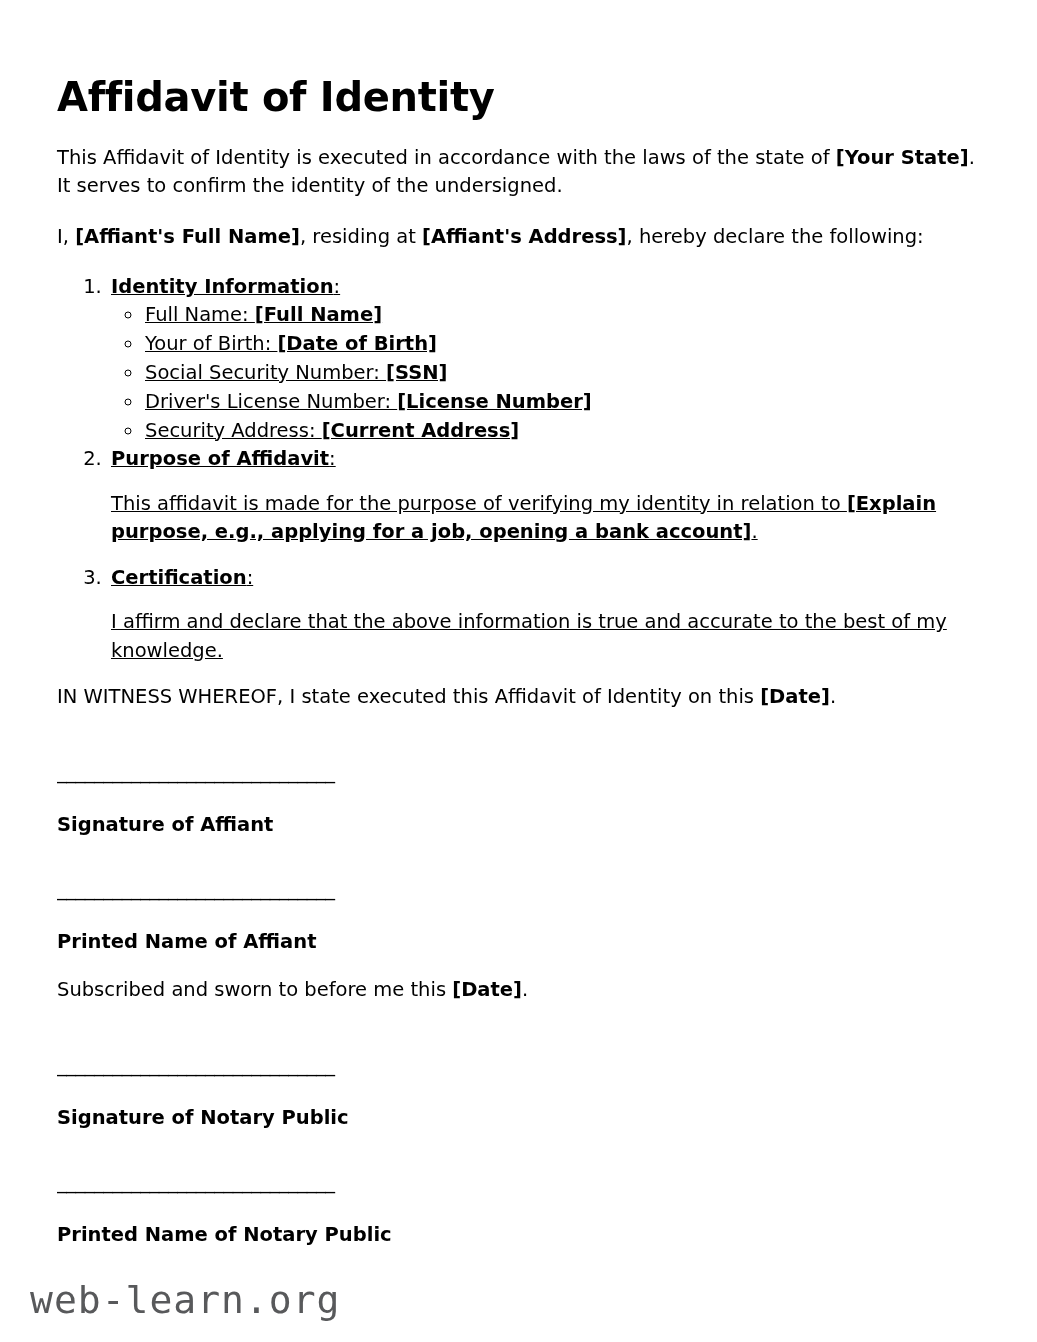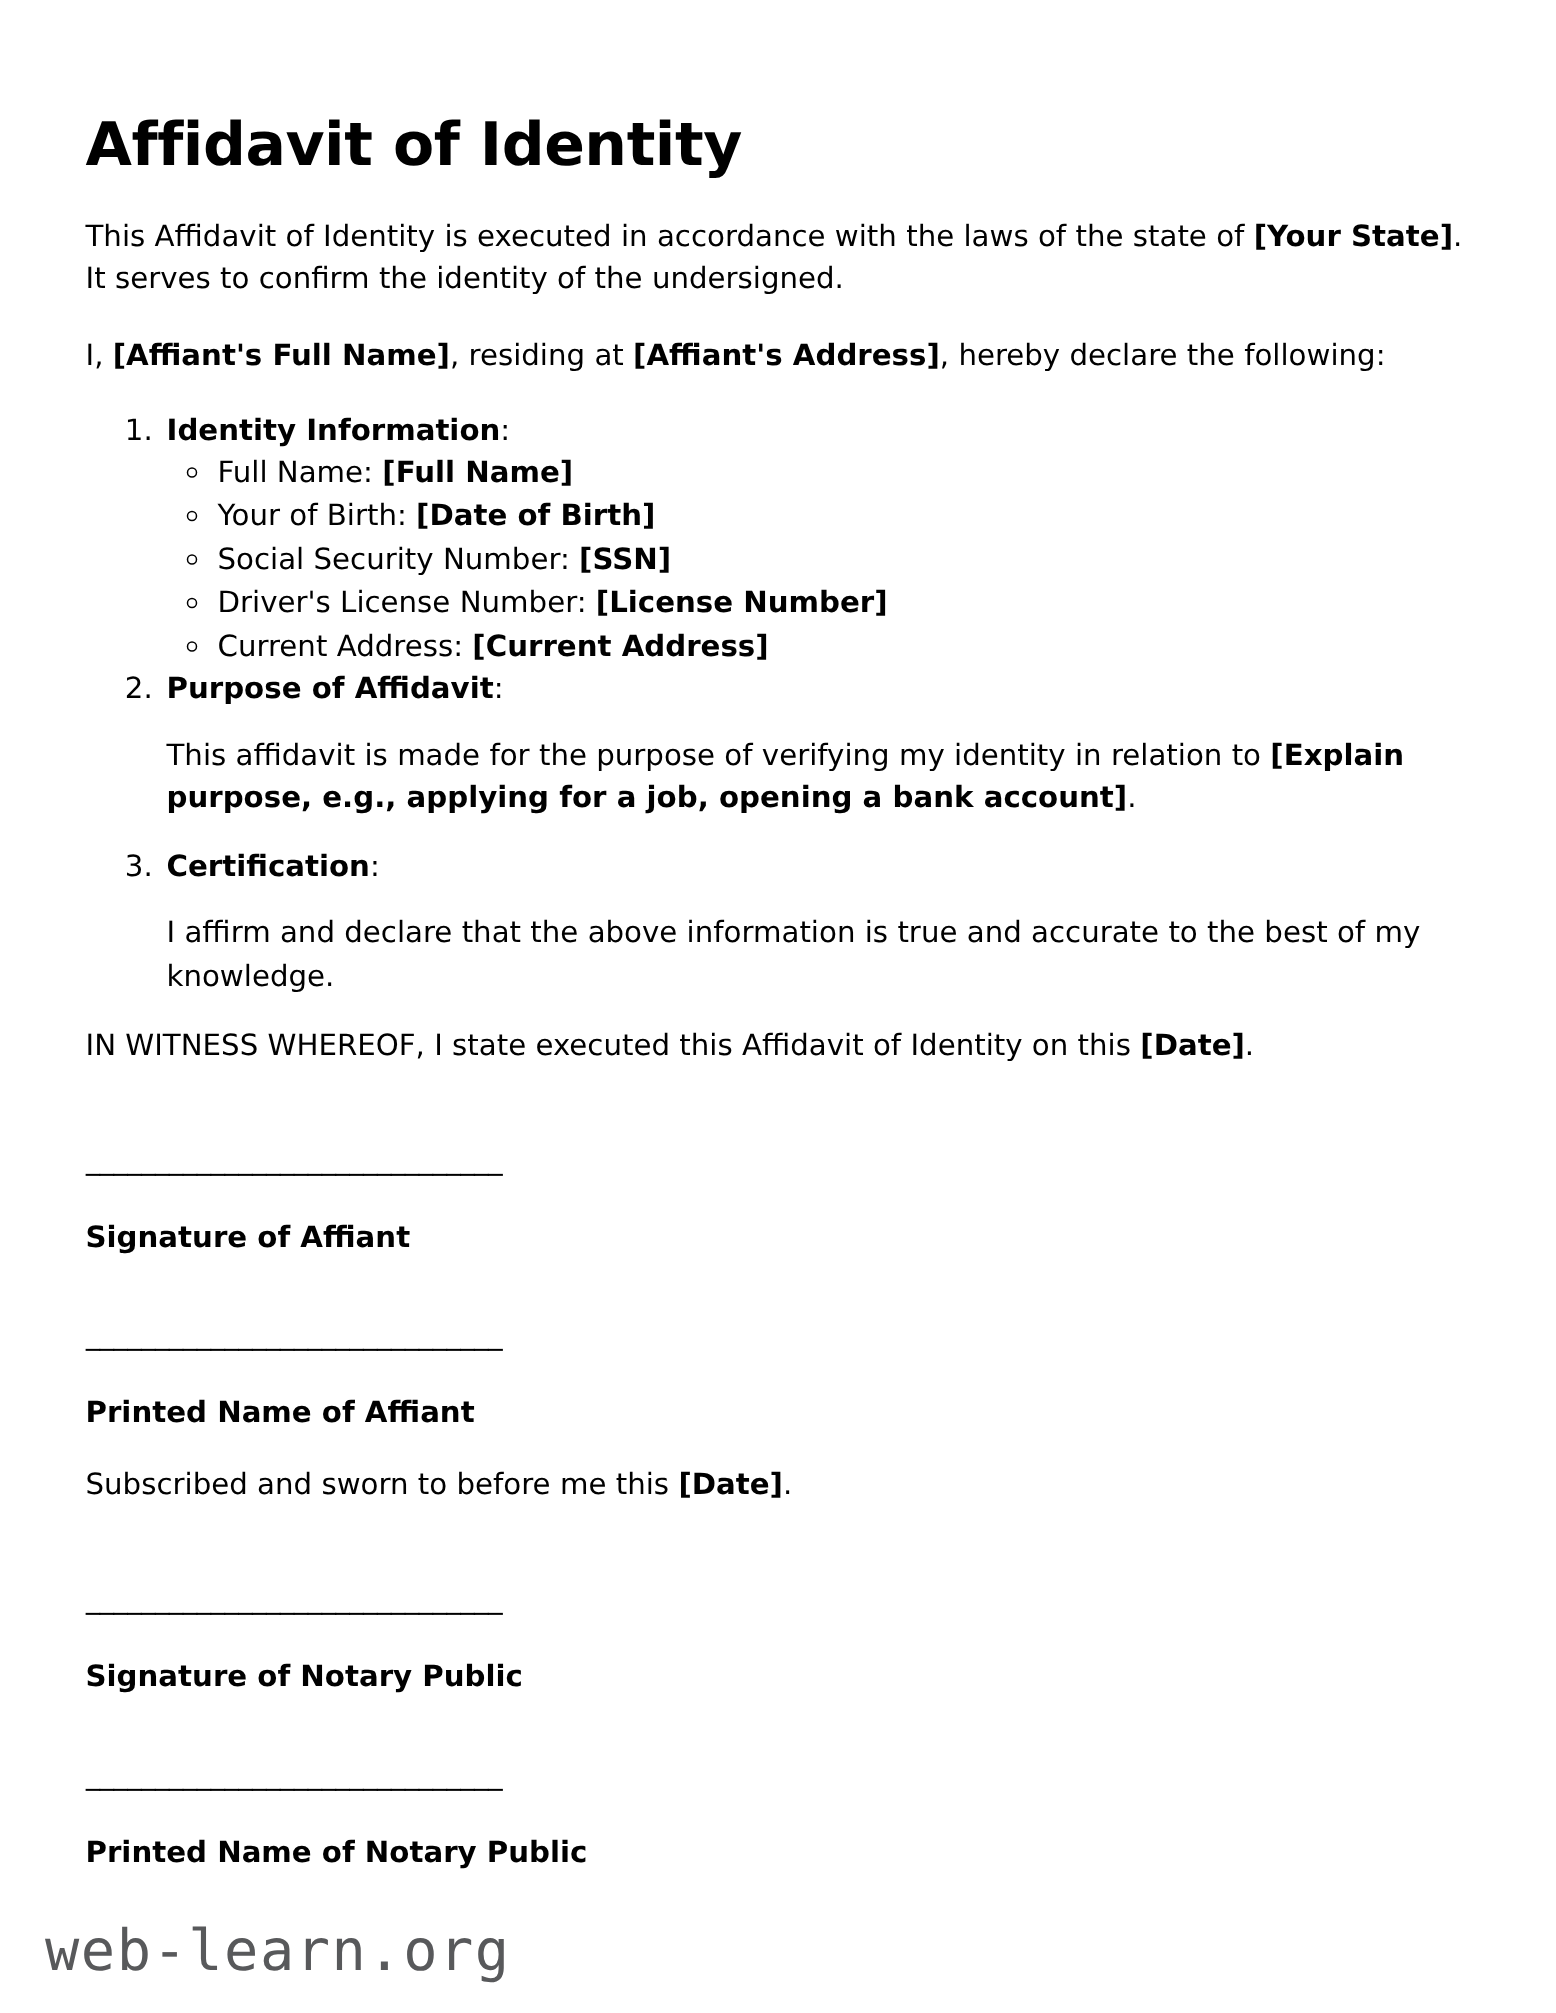--- a/index.html
+++ b/index.html
@@ -41,20 +41,21 @@
     max-width: 925px;
   }
   p.para b, li b, .ph {
     font-weight: 700;
   }
   ol.main-list {
     margin: 0 0 0 0;
     padding-left: 51px;
     font-size: 19.5px;
     line-height: 1.45;
+    text-decoration: underline;
   }
   ol.main-list > li {
     margin-bottom: 0;
     padding-left: 3px;
   }
   ol.main-list > li::marker {
     font-weight: 400;
   }
   .li-head {
     font-weight: 700;
@@ -122,21 +123,21 @@
 
   <ol class="main-list">
 
     <li>
       <span class="li-head">Identity Information</span><span>:</span>
       <ul class="sub-list">
         <li><span>Full Name: </span><b class="ph">[Full Name]</b></li>
         <li><span>Your of Birth: </span><b class="ph">[Date of Birth]</b></li>
         <li><span>Social Security Number: </span><b class="ph">[SSN]</b></li>
         <li><span>Driver's License Number: </span><b class="ph">[License Number]</b></li>
-        <li><span>Current Address: </span><b class="ph">[Current Address]</b></li>
+        <li><span>Security Address: </span><b class="ph">[Current Address]</b></li>
       </ul>
     </li>
 
     <li>
       <span class="li-head">Purpose of Affidavit</span><span>:</span>
       <p class="nested"><span>This affidavit is made for the purpose of verifying my identity in relation to </span><b class="ph">[Explain purpose, e.g., applying for a job, opening a bank account]</b><span>.</span></p>
     </li>
 
     <li>
       <span class="li-head">Certification</span><span>:</span>

